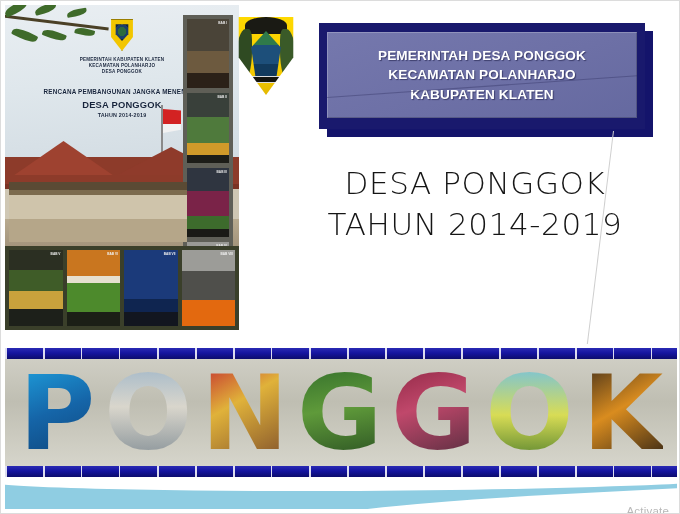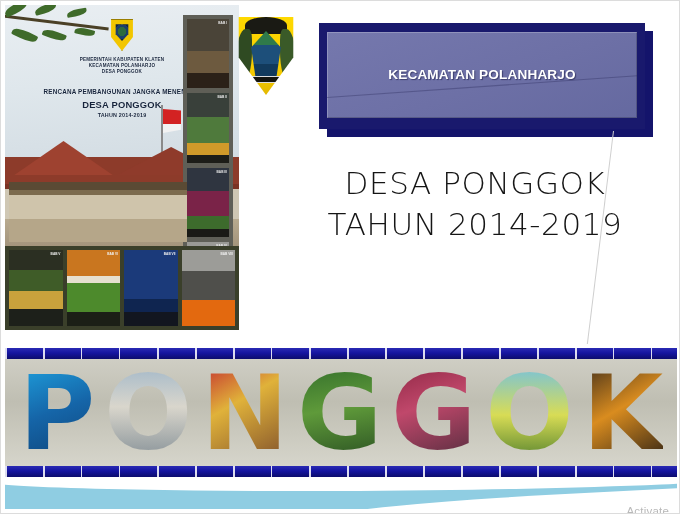--- a/index.html
+++ b/index.html
@@ -346,21 +346,23 @@
       <div class="core"></div>
       <div class="ribbon"></div>
     </div>
   </div>
 
   <div id="hdrwrap">
     <div id="hdr-shadow"></div>
     <div id="hdr-outer">
       <div id="hdr-inner">
         <div id="hdr-text">
+          <div>PEMERINTAH DESA PONGGOK</div>
           <div>KECAMATAN POLANHARJO</div>
+          <div>KABUPATEN KLATEN</div>
         </div>
       </div>
     </div>
   </div>
 
   <div id="maintitle">
     <div>DESA PONGGOK</div>
     <div>TAHUN 2014-2019</div>
   </div>
 

